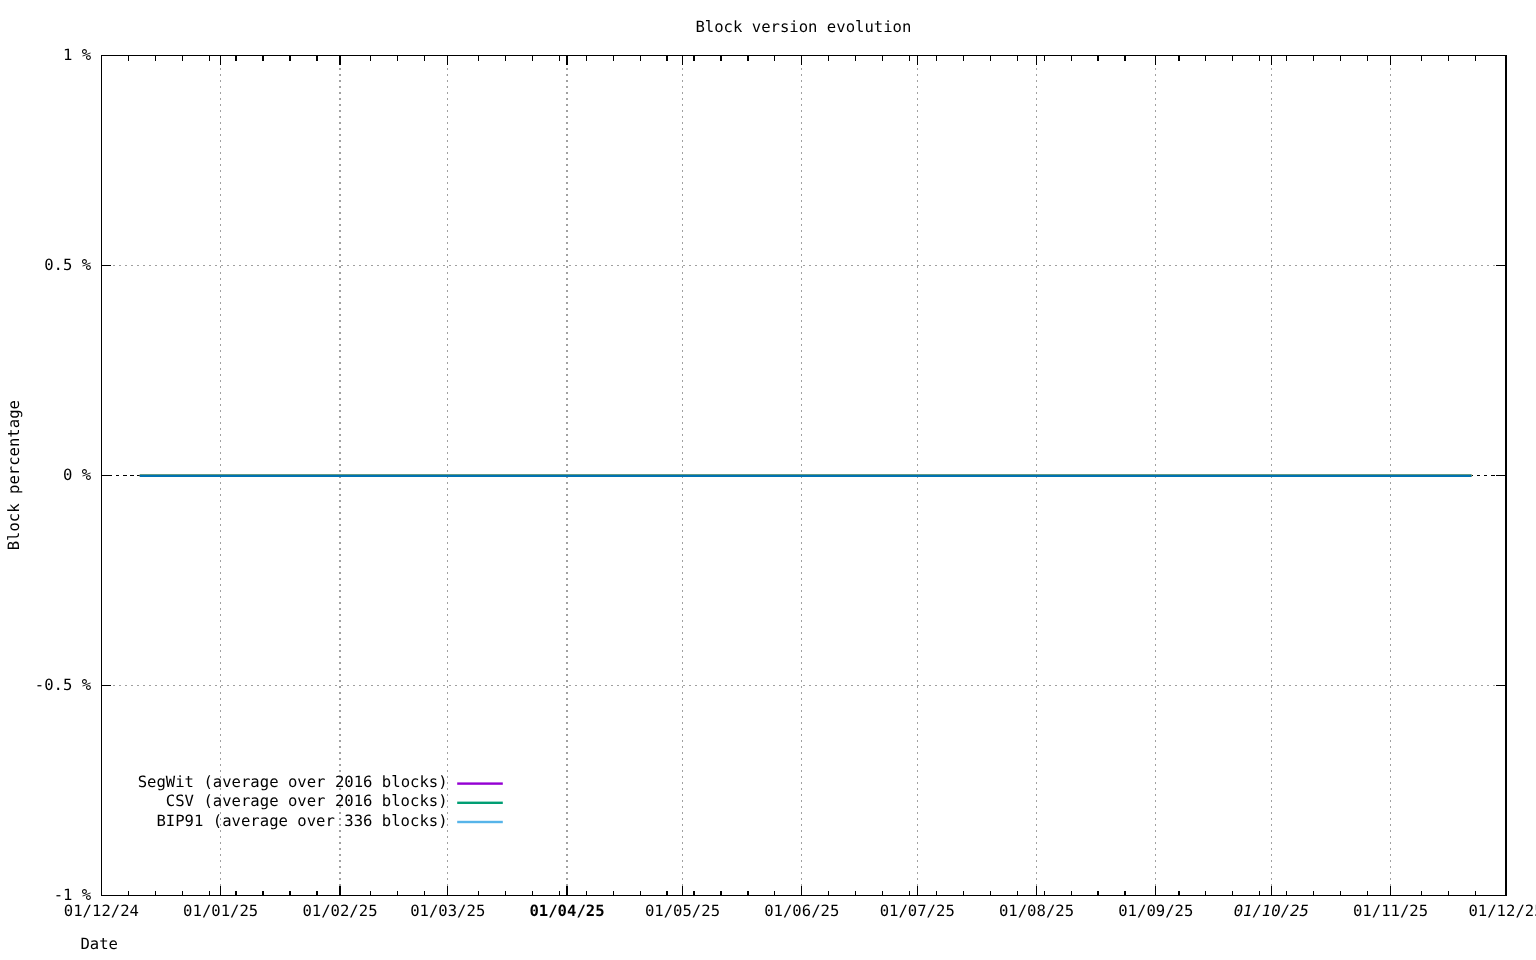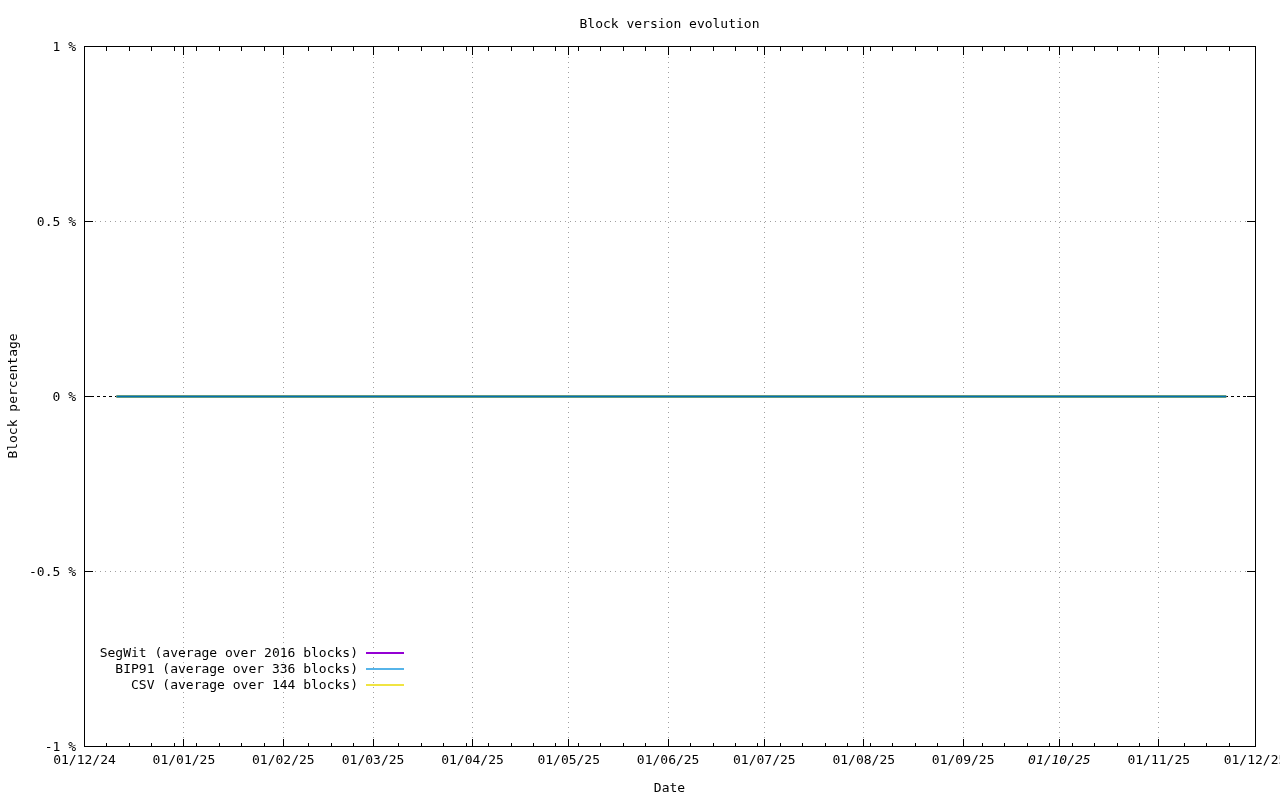--- a/index.html
+++ b/index.html
@@ -10,38 +10,38 @@
     font-family: "DejaVu Sans Mono", "Liberation Mono", monospace;
     color: #000000;
   }
   .chart-wrap { position: relative; width: 1088px; height: 800px; }
   #plot-svg { position: absolute; left: 0; top: 0; }
   .chart-title {
     position: absolute; left: 84px; width: 1171px; top: 16px;
     text-align: center; font-size: 13px; line-height: 16px; white-space: nowrap;
   }
   .x-axis-label {
-    position: absolute; left: 84px; width: 1171px; top: 780px;
-    text-align: center; font-size: 13px; line-height: 16px;
+    position: absolute; left: 67px; width: 1171px; top: 780px;
+    text-align: left; font-size: 13px; line-height: 16px;
   }
   .y-axis-label {
     position: absolute; left: 12px; top: 396px;
     font-size: 13px; white-space: nowrap;
     transform: translate(-50%, -50%) rotate(-90deg);
   }
   .xtick-label {
     position: absolute; width: 90px; top: 752px;
     text-align: center; font-size: 13px; line-height: 16px; white-space: nowrap;
   }
   .ytick-label {
     position: absolute; left: 0; width: 76px; height: 16px;
     text-align: right; font-size: 13px; line-height: 16px; white-space: nowrap;
   }
   .legend {
-    position: absolute; left: 0; top: 645px; width: 404px; text-align: right;
+    position: absolute; left: 15px; top: 645px; width: 404px; text-align: right;
   }
   .legend-row {
     display: flex; justify-content: flex-end; align-items: center;
     height: 16px;
   }
   .legend-text { font-size: 13px; line-height: 16px; white-space: nowrap; }
   .legend-sample { width: 38px; height: 2px; margin-left: 8px; flex: 0 0 auto; }
 </style>
 </head>
 <body>
@@ -201,21 +201,21 @@
 
   <div class="chart-title">Block version evolution</div>
   <div class="y-axis-label">Block percentage</div>
   <div class="x-axis-label">Date</div>
 
   <div id="xticks">
       <div class="xtick-label" style="left: 39.5px;">01/12/24</div>
       <div class="xtick-label" style="left: 138.912px;">01/01/25</div>
       <div class="xtick-label" style="left: 238.325px;">01/02/25</div>
       <div class="xtick-label" style="left: 328.116px;">01/03/25</div>
-      <div class="xtick-label" style="left: 427.529px;">01/04/25</div>
+      <div class="xtick-label" style="left: 427.529px; font-weight: bold;">01/04/25</div>
       <div class="xtick-label" style="left: 523.734px;">01/05/25</div>
       <div class="xtick-label" style="left: 623.147px;">01/06/25</div>
       <div class="xtick-label" style="left: 719.352px;">01/07/25</div>
       <div class="xtick-label" style="left: 818.764px;">01/08/25</div>
       <div class="xtick-label" style="left: 918.177px;">01/09/25</div>
       <div class="xtick-label" style="left: 1014.38px; font-style: italic;">01/10/25</div>
       <div class="xtick-label" style="left: 1113.79px;">01/11/25</div>
       <div class="xtick-label" style="left: 1210px;">01/12/25</div>
     </div>
   <div id="yticks">
@@ -225,21 +225,21 @@
       <div class="ytick-label" style="top: 563.5px;">-0.5 %</div>
       <div class="ytick-label" style="top: 738.5px;">-1 %</div>
     </div>
 
   <div class="legend" id="legend">
       <div class="legend-row">
     <span class="legend-text">SegWit (average over 2016 blocks)</span>
     <span class="legend-sample" style="background: rgb(148, 0, 211);"></span>
   </div>
       <div class="legend-row">
+    <span class="legend-text">CSV (average over 2016 blocks)</span>
+    <span class="legend-sample" style="background: rgb(0, 158, 115);"></span>
+  </div>
+      <div class="legend-row">
     <span class="legend-text">BIP91 (average over 336 blocks)</span>
     <span class="legend-sample" style="background: rgb(86, 180, 233);"></span>
   </div>
-      <div class="legend-row">
-    <span class="legend-text">CSV (average over 144 blocks)</span>
-    <span class="legend-sample" style="background: rgb(240, 228, 66);"></span>
-  </div>
     </div>
 </div>
 
 </body></html>

